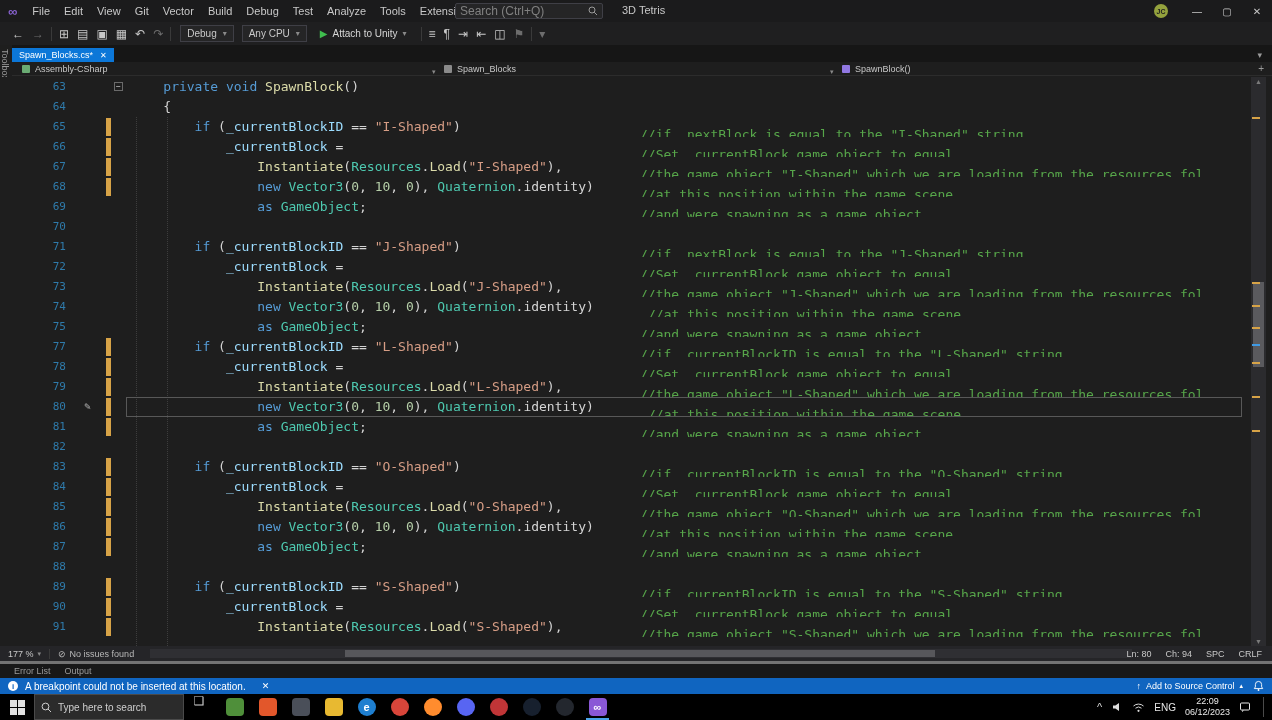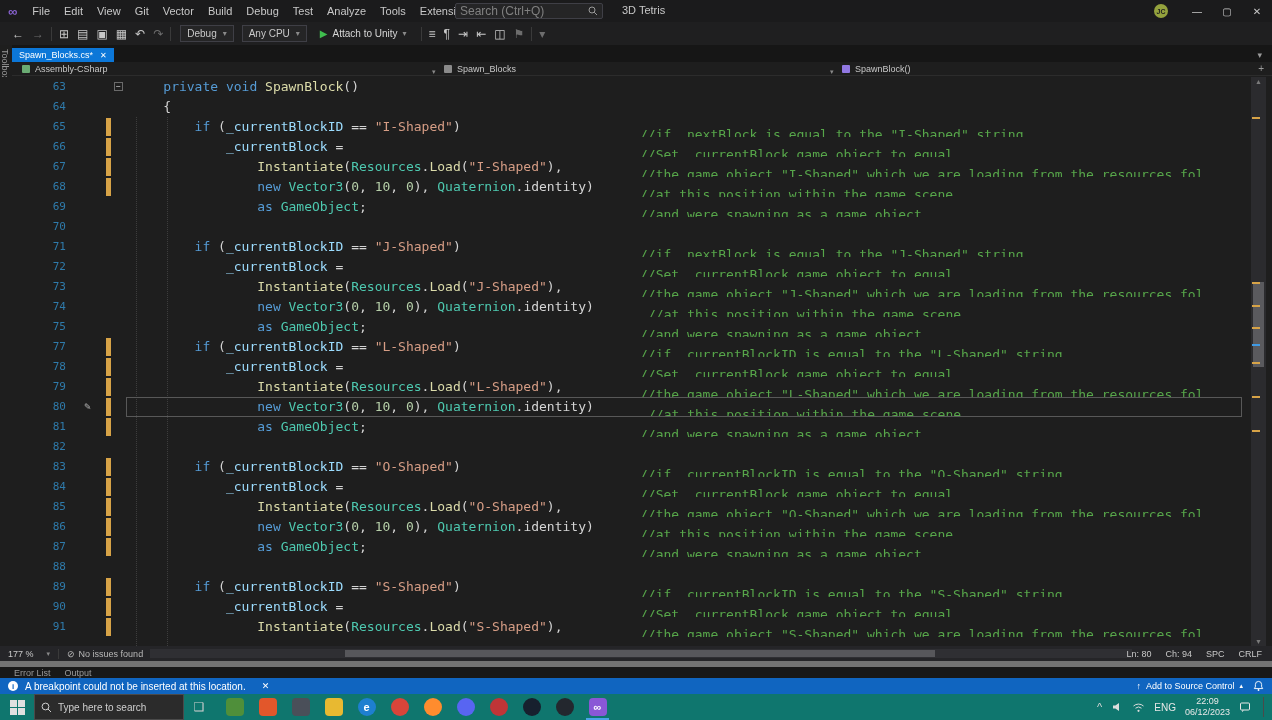--- a/index.html
+++ b/index.html
@@ -64,34 +64,34 @@
   .tk-n{color:var(--num)} .tk-m{color:var(--meth)} .tk-v{color:var(--ident)}
   .tk-p,.tk-w{color:var(--punct)} .tk-c{color:var(--cmt)}
   .guide{position:absolute;top:40px;bottom:0;width:0;border-left:1px dotted #3d3d3d}
   .vscroll{position:absolute;right:6px;top:0;bottom:0;width:15px;background:#2b2b2e}
   .vthumb{position:absolute;left:2px;right:2px;top:36%;height:15%;background:#5a5a5e}
   .varrow{position:absolute;left:0;width:100%;text-align:center;font-size:7px;color:#7a7a7a}
   .vmark{position:absolute;left:1px;width:8px;height:2px}
 
   
   .statusA{position:absolute;left:0;top:646px;width:100%;height:15px;background:#252528;display:flex;align-items:center;font-size:9px;color:#c8c8c8}
-  .zoom{padding:0 8px;border-right:1px solid #3a3a3a;display:flex;gap:13px;align-items:center}
+  .zoom{padding:0 8px;border-right:1px solid #3a3a3a;display:flex;gap:4px;align-items:center}
   .issues{padding:0 8px;display:flex;gap:4px;align-items:center;color:#b8b8b8}
   .hscroll{position:absolute;left:150px;right:140px;top:3px;height:9px;background:#2f2f33}
   .hthumb{position:absolute;left:195px;width:590px;top:1px;bottom:1px;background:#57575b}
   .statR{position:absolute;right:0;top:0;height:15px;display:flex;align-items:center;gap:14px;padding-right:10px}
-  .panelrow{position:absolute;left:0;top:661px;width:100%;height:17px;background:#181818;border-top:6px solid #737373;display:flex;align-items:center;gap:14px;padding-left:14px;font-size:9px;color:#9a9a9a}
+  .panelrow{position:absolute;left:0;top:661px;width:100%;height:17px;background:#181818;border-top:3px solid #737373;display:flex;align-items:center;gap:14px;padding-left:14px;font-size:9px;color:#9a9a9a}
   .bluebar{position:absolute;left:0;top:678px;width:100%;height:16px;background:var(--infobar);color:#fff;font-size:10px;display:flex;align-items:center}
   .binfo{width:10px;height:10px;border-radius:50%;background:#fff;color:var(--infobar);font-size:8px;font-weight:bold;display:flex;align-items:center;justify-content:center;margin:0 7px 0 8px}
   .bclose{margin-left:16px;font-size:9px}
   .bright{position:absolute;right:8px;top:0;height:16px;display:flex;align-items:center;gap:10px}
   .srcctl{display:flex;align-items:center;gap:5px;font-size:9px}
 
   
-  .taskbar{position:absolute;left:0;top:694px;width:100%;height:26px;background:#0f766e;display:flex;align-items:center}
+  .taskbar{position:absolute;left:0;top:694px;width:100%;height:26px;background:#000000;display:flex;}
   .startbtn{width:34px;height:26px;display:flex;align-items:center;justify-content:center}
   .winlogo{display:grid;grid-template-columns:7px 7px;grid-template-rows:7px 7px;gap:1px}
   .winlogo i{background:#e0e0e0}
   .tsearch{width:150px;height:26px;background:#2b2b2b;border:1px solid #4a4a4a;display:flex;align-items:center;gap:6px;padding:0 6px}
   .tsearch .ph{font-size:10px;color:#cfcfcf}
   .tview{width:30px;text-align:center;color:#cfcfcf;font-size:12px}
   .apps{display:flex;align-items:center;gap:0;margin-left:4px}
   .tapp{width:33px;height:26px;display:flex;align-items:center;justify-content:center;position:relative}
   .tapp .ic{width:18px;height:18px;border-radius:4px;display:flex;align-items:center;justify-content:center;font-size:11px;font-weight:bold}
   .tapp .ic.round{border-radius:50%}

